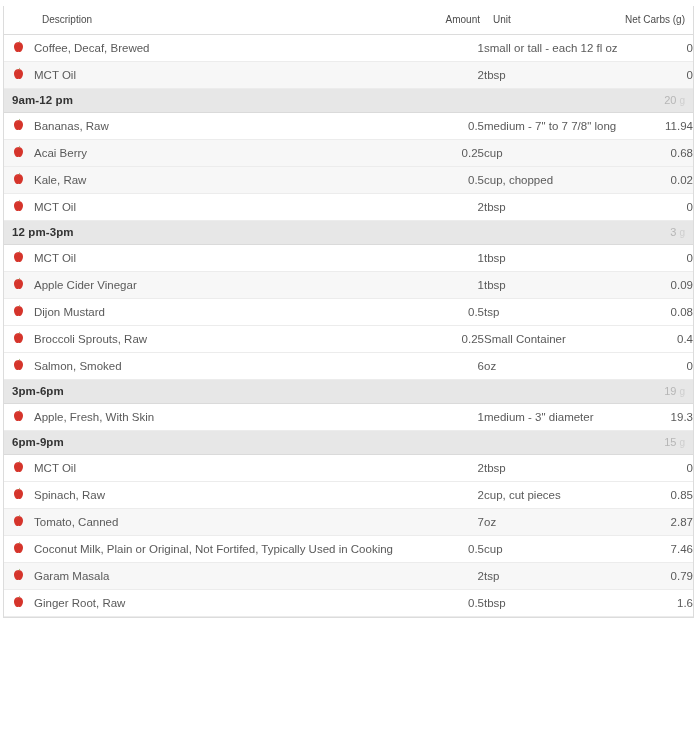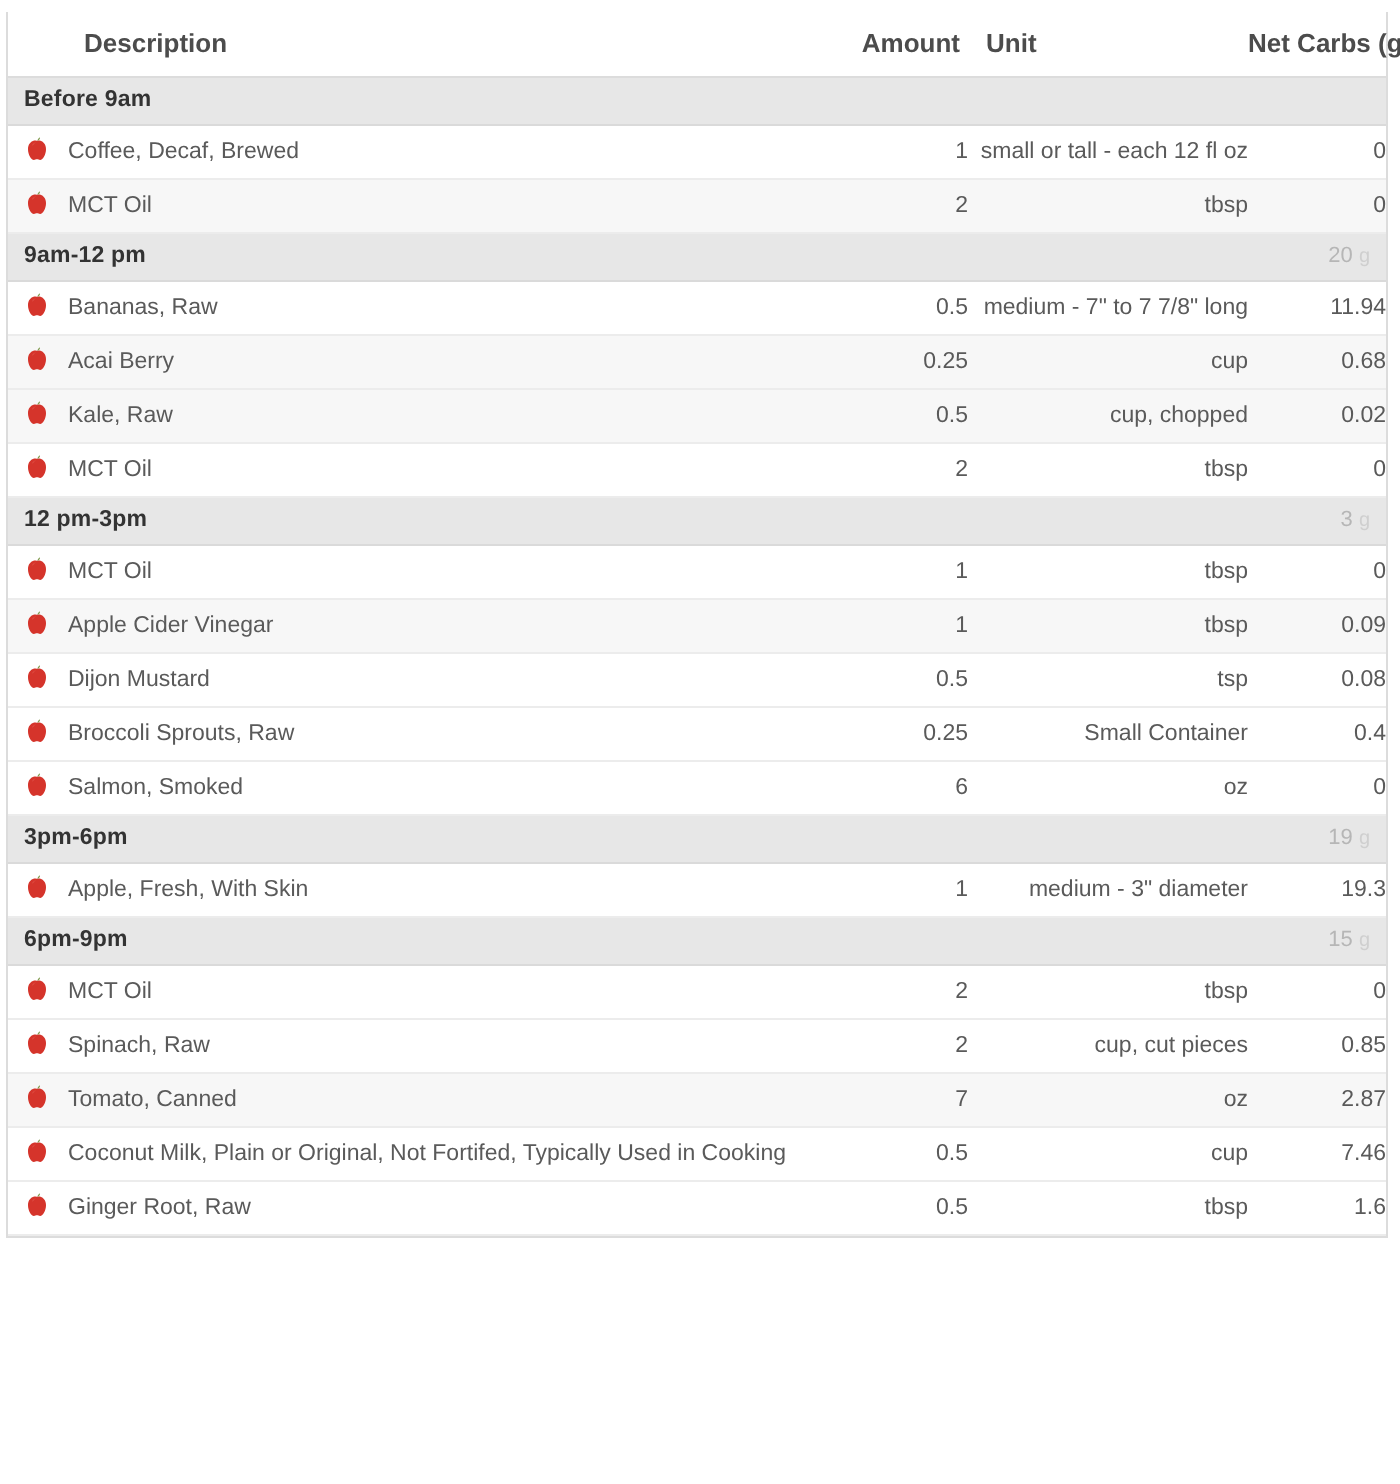--- a/index.html
+++ b/index.html
@@ -34,22 +34,22 @@
 
   
   col.c-icon  { width: 30px; }
   col.c-desc  { width: 390px; }
   col.c-amt   { width: 60px; }
   col.c-unit  { width: 140px; }
   col.c-carbs { width: 69px; }
 
   
   thead th {
-    font-weight: bold;
-    font-size: 13px;
+    font-weight: normal;
+    font-size: 10px;
     color: #4c4c4c;
     background: #ffffff;
     padding: 8px 0 9px 0;
     border-bottom: 1px solid #dcdcdc;
     vertical-align: middle;
     white-space: nowrap;
   }
   th.h-desc  { text-align: left;  padding-left: 8px; }
   th.h-amt   { text-align: right; padding-right: 4px; }
   th.h-unit  { text-align: left;  padding-left: 9px; }
@@ -108,21 +108,21 @@
     text-align: left;
     padding-left: 2px;
     color: #565656;
   }
   td.cell-amt {
     text-align: right;
     padding-right: 4px;
     color: #5a5a5a;
   }
   td.cell-unit {
-    text-align: right;
+    text-align: left;
     padding-left: 9px;
     color: #5a5a5a;
   }
   td.cell-carbs {
     text-align: right;
     padding-right: 8px;
     color: #4f4f4f;
   }
 
   
@@ -151,25 +151,20 @@
     <thead>
       <tr>
         <th class="h-icon"></th>
         <th class="h-desc">Description</th>
         <th class="h-amt">Amount</th>
         <th class="h-unit">Unit</th>
         <th class="h-carbs">Net Carbs (g)</th>
       </tr>
     </thead>
     <tbody id="log-body">
-        <tr class="section-row">
-          <td class="section-label" colspan="3">Before 9am</td>
-          <td></td>
-          <td class="section-total"></td>
-        </tr>
         <tr class="item-row odd">
           <td class="cell-icon"><span class="apple-icon"><svg viewBox="0 0 14 14" width="14" height="14" aria-hidden="true">
                 <path d="M7.0 2.6c-.5-.35-1.25-.5-1.9-.3C3.3 2.75 2.0 4.3 2.0 6.6c0 2.6 1.55 5.35 2.95 5.35.62 0 .95-.3 1.55-.3.6 0 .92.3 1.55.3 1.4 0 2.95-2.75 2.95-5.35 0-2.3-1.3-3.85-3.1-4.3-.65-.2-1.4-.05-1.9.3z" fill="#d5342b"></path>
                 <path d="M6.75 2.45c.05-.75.5-1.45 1.25-1.8.1.8-.45 1.6-1.25 1.8z" fill="#7f9a4e"></path>
                 <path d="M4.2 4.4c.55-.8 1.3-1.2 2.0-1.25-.75.3-1.45.95-1.8 1.7z" fill="#e8635b" opacity=".75"></path>
               </svg></span></td>
           <td class="cell-desc">Coffee, Decaf, Brewed</td>
           <td class="cell-amt">1</td>
           <td class="cell-unit">small or tall - each 12 fl oz</td>
           <td class="cell-carbs">0</td>
@@ -352,20 +347,31 @@
           <td class="cell-icon"><span class="apple-icon"><svg viewBox="0 0 14 14" width="14" height="14" aria-hidden="true">
                 <path d="M7.0 2.6c-.5-.35-1.25-.5-1.9-.3C3.3 2.75 2.0 4.3 2.0 6.6c0 2.6 1.55 5.35 2.95 5.35.62 0 .95-.3 1.55-.3.6 0 .92.3 1.55.3 1.4 0 2.95-2.75 2.95-5.35 0-2.3-1.3-3.85-3.1-4.3-.65-.2-1.4-.05-1.9.3z" fill="#d5342b"></path>
                 <path d="M6.75 2.45c.05-.75.5-1.45 1.25-1.8.1.8-.45 1.6-1.25 1.8z" fill="#7f9a4e"></path>
                 <path d="M4.2 4.4c.55-.8 1.3-1.2 2.0-1.25-.75.3-1.45.95-1.8 1.7z" fill="#e8635b" opacity=".75"></path>
               </svg></span></td>
           <td class="cell-desc">Coconut Milk, Plain or Original, Not Fortifed, Typically Used in Cooking</td>
           <td class="cell-amt">0.5</td>
           <td class="cell-unit">cup</td>
           <td class="cell-carbs">7.46</td>
         </tr>
+        <tr class="item-row even">
+          <td class="cell-icon"><span class="apple-icon"><svg viewBox="0 0 14 14" width="14" height="14" aria-hidden="true">
+                <path d="M7.0 2.6c-.5-.35-1.25-.5-1.9-.3C3.3 2.75 2.0 4.3 2.0 6.6c0 2.6 1.55 5.35 2.95 5.35.62 0 .95-.3 1.55-.3.6 0 .92.3 1.55.3 1.4 0 2.95-2.75 2.95-5.35 0-2.3-1.3-3.85-3.1-4.3-.65-.2-1.4-.05-1.9.3z" fill="#d5342b"></path>
+                <path d="M6.75 2.45c.05-.75.5-1.45 1.25-1.8.1.8-.45 1.6-1.25 1.8z" fill="#7f9a4e"></path>
+                <path d="M4.2 4.4c.55-.8 1.3-1.2 2.0-1.25-.75.3-1.45.95-1.8 1.7z" fill="#e8635b" opacity=".75"></path>
+              </svg></span></td>
+          <td class="cell-desc">Garam Masala</td>
+          <td class="cell-amt">2</td>
+          <td class="cell-unit">tsp</td>
+          <td class="cell-carbs">0.79</td>
+        </tr>
         <tr class="item-row odd">
           <td class="cell-icon"><span class="apple-icon"><svg viewBox="0 0 14 14" width="14" height="14" aria-hidden="true">
                 <path d="M7.0 2.6c-.5-.35-1.25-.5-1.9-.3C3.3 2.75 2.0 4.3 2.0 6.6c0 2.6 1.55 5.35 2.95 5.35.62 0 .95-.3 1.55-.3.6 0 .92.3 1.55.3 1.4 0 2.95-2.75 2.95-5.35 0-2.3-1.3-3.85-3.1-4.3-.65-.2-1.4-.05-1.9.3z" fill="#d5342b"></path>
                 <path d="M6.75 2.45c.05-.75.5-1.45 1.25-1.8.1.8-.45 1.6-1.25 1.8z" fill="#7f9a4e"></path>
                 <path d="M4.2 4.4c.55-.8 1.3-1.2 2.0-1.25-.75.3-1.45.95-1.8 1.7z" fill="#e8635b" opacity=".75"></path>
               </svg></span></td>
           <td class="cell-desc">Ginger Root, Raw</td>
           <td class="cell-amt">0.5</td>
           <td class="cell-unit">tbsp</td>
           <td class="cell-carbs">1.6</td>

